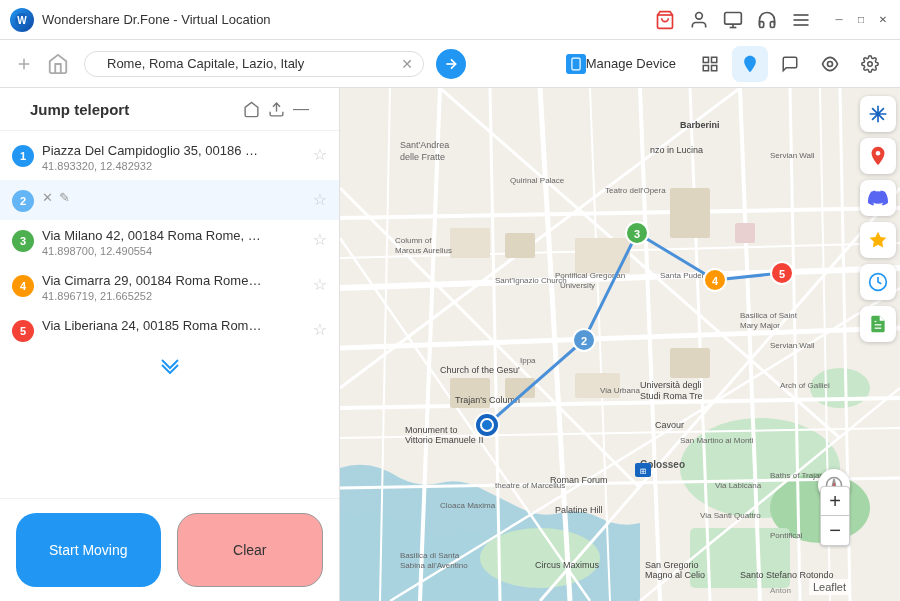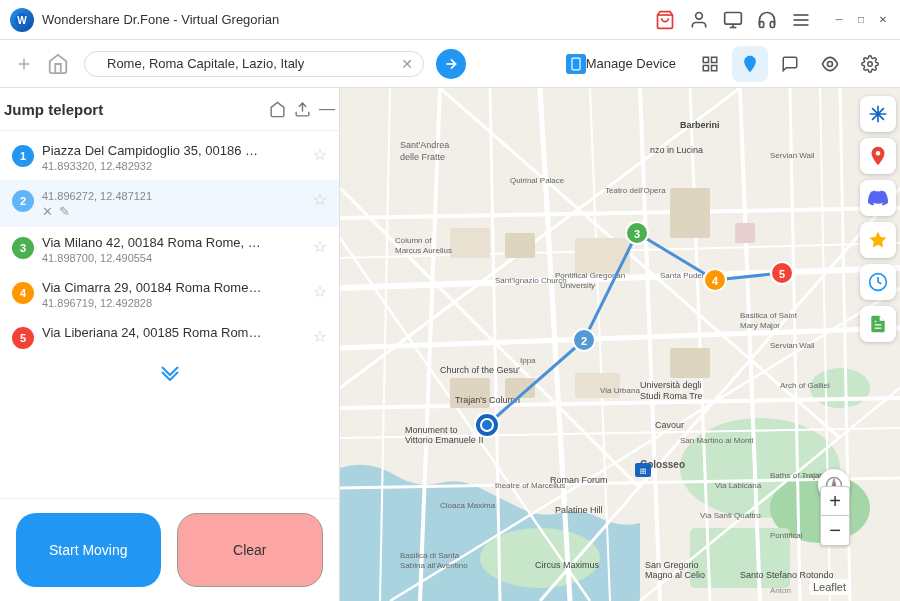--- a/index.html
+++ b/index.html
@@ -127,21 +127,21 @@
       width: 340px;
       background: #fff;
       display: flex;
       flex-direction: column;
       border-right: 1px solid #e0e0e0;
       z-index: 10;
     }
     .panel-header {
       display: flex;
       align-items: center;
-      padding: 12px 4px;
+      padding: 12px 30px;
       border-bottom: 1px solid #f0f0f0;
     }
     .panel-title {
       font-size: 15px;
       font-weight: 600;
       color: #333;
       flex: 1;
     }
     .panel-header-icons {
       display: flex; gap: 8px; align-items: center;
@@ -271,21 +271,21 @@
 </head>
 <body>
 
 <div class="titlebar">
   <div class="titlebar-logo">
     <svg width="16" height="16" viewBox="0 0 16 16">
         <circle cx="8" cy="8" r="7" fill="#1565C0"></circle>
         <text x="8" y="12" text-anchor="middle" fill="white" font-size="10" font-weight="bold">W</text>
       </svg>
   </div>
-  <span class="titlebar-title">Wondershare Dr.Fone - Virtual Gregorian</span>
+  <span class="titlebar-title">Wondershare Dr.Fone - Virtual Location</span>
   <div class="titlebar-icons">
     <div class="titlebar-icon">
       <svg width="20" height="20" viewBox="0 0 24 24" fill="none" stroke="#e53935" stroke-width="2">
           <path d="M6 2L3 6v14a2 2 0 002 2h14a2 2 0 002-2V6l-3-4z"></path>
           <line x1="3" y1="6" x2="21" y2="6"></line>
           <path d="M16 10a4 4 0 01-8 0"></path>
         </svg>
     </div>
     <div class="titlebar-icon">
       <svg width="20" height="20" viewBox="0 0 24 24" fill="none" stroke="#555" stroke-width="2">
@@ -422,21 +422,20 @@
         <div class="location-info">
           <div class="location-name">Piazza Del Campidoglio 35, 00186 Roma ...</div>
           <div class="location-coords">41.893320, 12.482932</div>
         </div>
         <span class="location-star">☆</span>
       </div>
 
       <div class="location-item selected">
         <div class="location-badge badge-blue2">2</div>
         <div class="location-info">
-          <div class="location-coords">41.896272, 12.487121</div>
           <div class="location-actions">
             <span class="action-icon">✕</span>
             <span class="action-icon">✎</span>
           </div>
         </div>
         <span class="location-star">☆</span>
       </div>
 
       <div class="location-item">
         <div class="location-badge badge-green">3</div>
@@ -444,21 +443,21 @@
           <div class="location-name">Via Milano 42, 00184 Roma Rome, It...</div>
           <div class="location-coords">41.898700, 12.490554</div>
         </div>
         <span class="location-star">☆</span>
       </div>
 
       <div class="location-item">
         <div class="location-badge badge-orange">4</div>
         <div class="location-info">
           <div class="location-name">Via Cimarra 29, 00184 Roma Rome, I...</div>
-          <div class="location-coords">41.896719, 12.492828</div>
+          <div class="location-coords">41.896719, 21.665252</div>
         </div>
         <span class="location-star">☆</span>
       </div>
 
       <div class="location-item">
         <div class="location-badge badge-red">5</div>
         <div class="location-info">
           <div class="location-name">Via Liberiana 24, 00185 Roma Rome,...</div>
         </div>
         <span class="location-star">☆</span>

